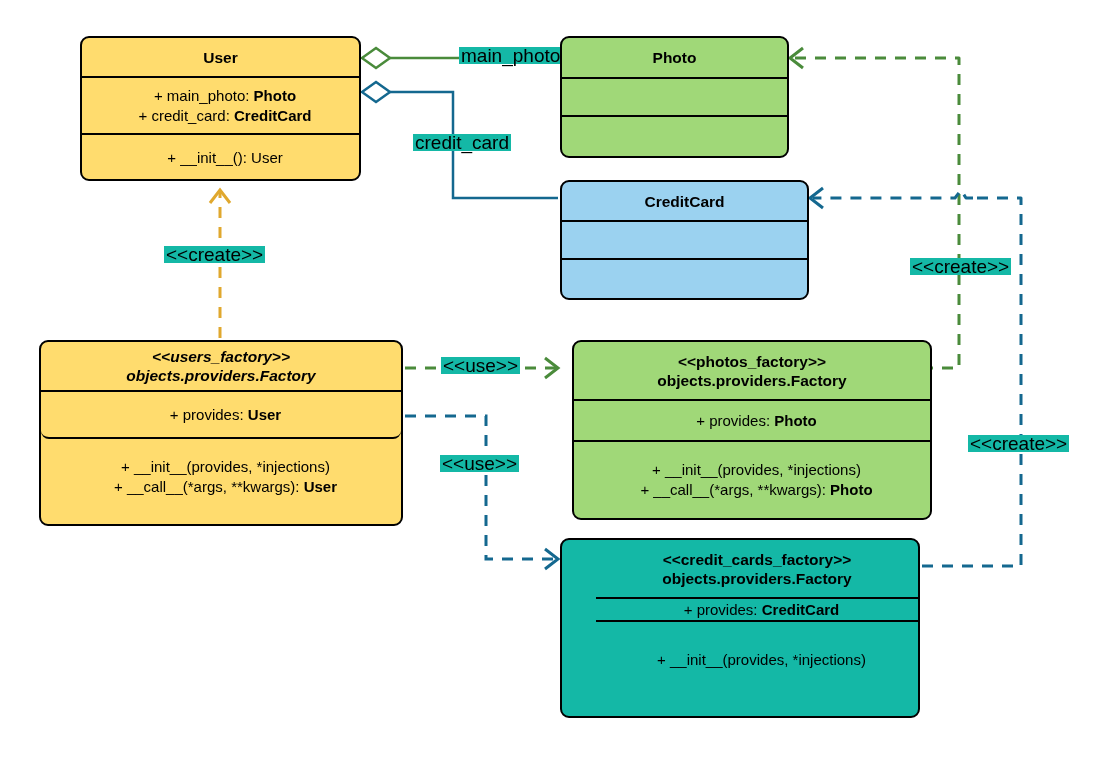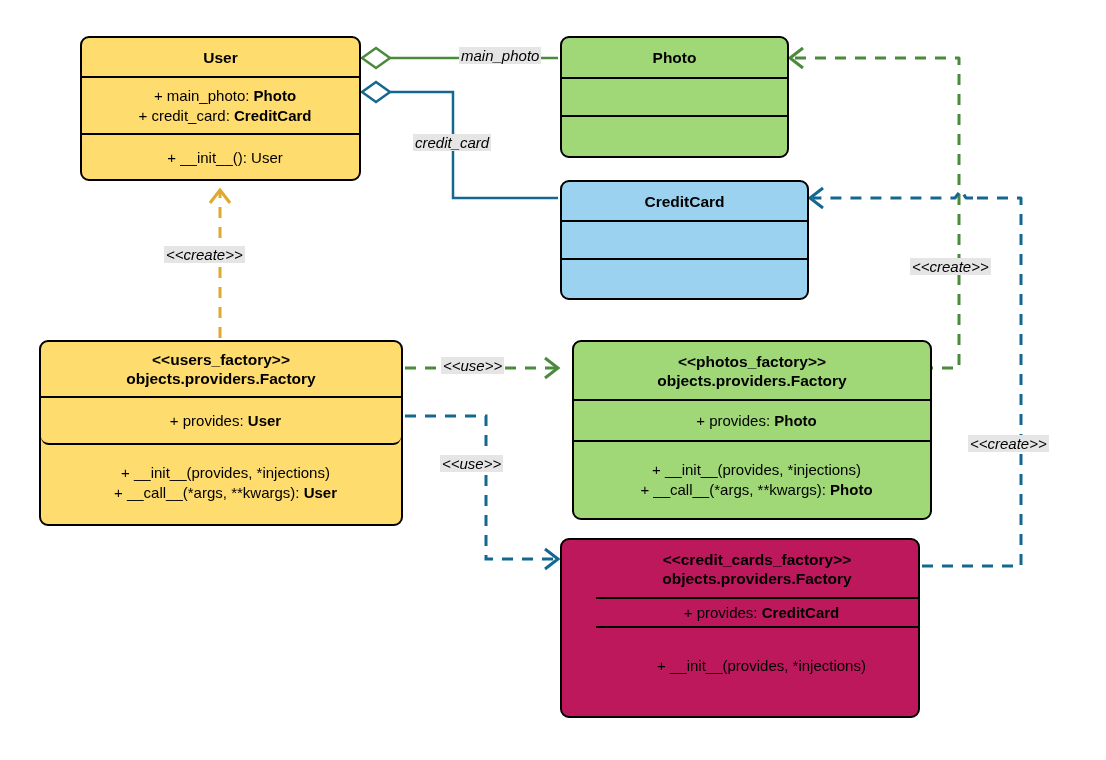--- a/index.html
+++ b/index.html
@@ -63,27 +63,26 @@
     color: #000000;
     line-height: 20px;
     white-space: nowrap;
     text-align: left;
   }
   .c-body .line b {
     font-weight: bold;
   }
   .edge-label {
     position: absolute;
-    font-size: 15px;
+    font-size: 19px;
     color: #000000;
     white-space: nowrap;
-    background: #e5e5e5;
+    background: #14b8a6;
     line-height: 17px;
     padding: 0 2px;
-    font-style: italic;
   }
 </style>
 </head>
 <body>
 
 <div id="diagram">
 
   <svg id="edges" viewBox="0 0 1106 760" width="1106" height="760">
 
     <g>
@@ -158,21 +157,21 @@
         <div class="compartment c-body" style="height: 40px;"></div>
       </div>
       <div class="uml-class" style="left: 560px; top: 180px; width: 249px; height: 120px; background: rgb(155, 210, 240);">
         <div class="compartment c-title" style="height: 40px;">
           <div class="line">CreditCard</div>
         </div>
         <div class="compartment c-body" style="height: 38px;"></div>
         <div class="compartment c-body" style="height: 39px;"></div>
       </div>
       <div class="uml-class" style="left: 39px; top: 340px; width: 364px; height: 186px; background: rgb(255, 220, 110);">
-        <div class="compartment c-title" style="height: 56px;">
+        <div class="compartment c-title" style="height: 50px; font-style: italic;">
           <div class="line">&lt;&lt;users_factory&gt;&gt;</div>
           <div class="line">objects.providers.Factory</div>
         </div>
         <div class="compartment c-body" style="height: 47px; border-radius: 8px;">
           <div class="line">+ provides: <b>User</b></div>
         </div>
         <div class="compartment c-body" style="height: 75px;">
           <div class="line">+ __init__(provides, *injections)</div>
           <div class="line">+ __call__(*args, **kwargs): <b>User</b></div>
         </div>
@@ -183,26 +182,26 @@
           <div class="line">objects.providers.Factory</div>
         </div>
         <div class="compartment c-body" style="height: 41px;">
           <div class="line">+ provides: <b>Photo</b></div>
         </div>
         <div class="compartment c-body" style="height: 75px;">
           <div class="line">+ __init__(provides, *injections)</div>
           <div class="line">+ __call__(*args, **kwargs): <b>Photo</b></div>
         </div>
       </div>
-      <div class="uml-class" style="left: 560px; top: 538px; width: 360px; height: 180px; background: #be185d; padding-left: 34px;">
+      <div class="uml-class" style="left: 560px; top: 538px; width: 360px; height: 180px; background: #14b8a6; padding-left: 34px;">
         <div class="compartment c-title" style="height: 59px;">
           <div class="line">&lt;&lt;credit_cards_factory&gt;&gt;</div>
           <div class="line">objects.providers.Factory</div>
         </div>
-        <div class="compartment c-body" style="height: 29px;">
+        <div class="compartment c-body" style="height: 23px;">
           <div class="line">+ provides: <b>CreditCard</b></div>
         </div>
         <div class="compartment c-body" style="height: 75px;">
           <div class="line">+ __init__(provides, *injections)</div>
         </div>
       </div>
     </div>
 
 </div>
 

